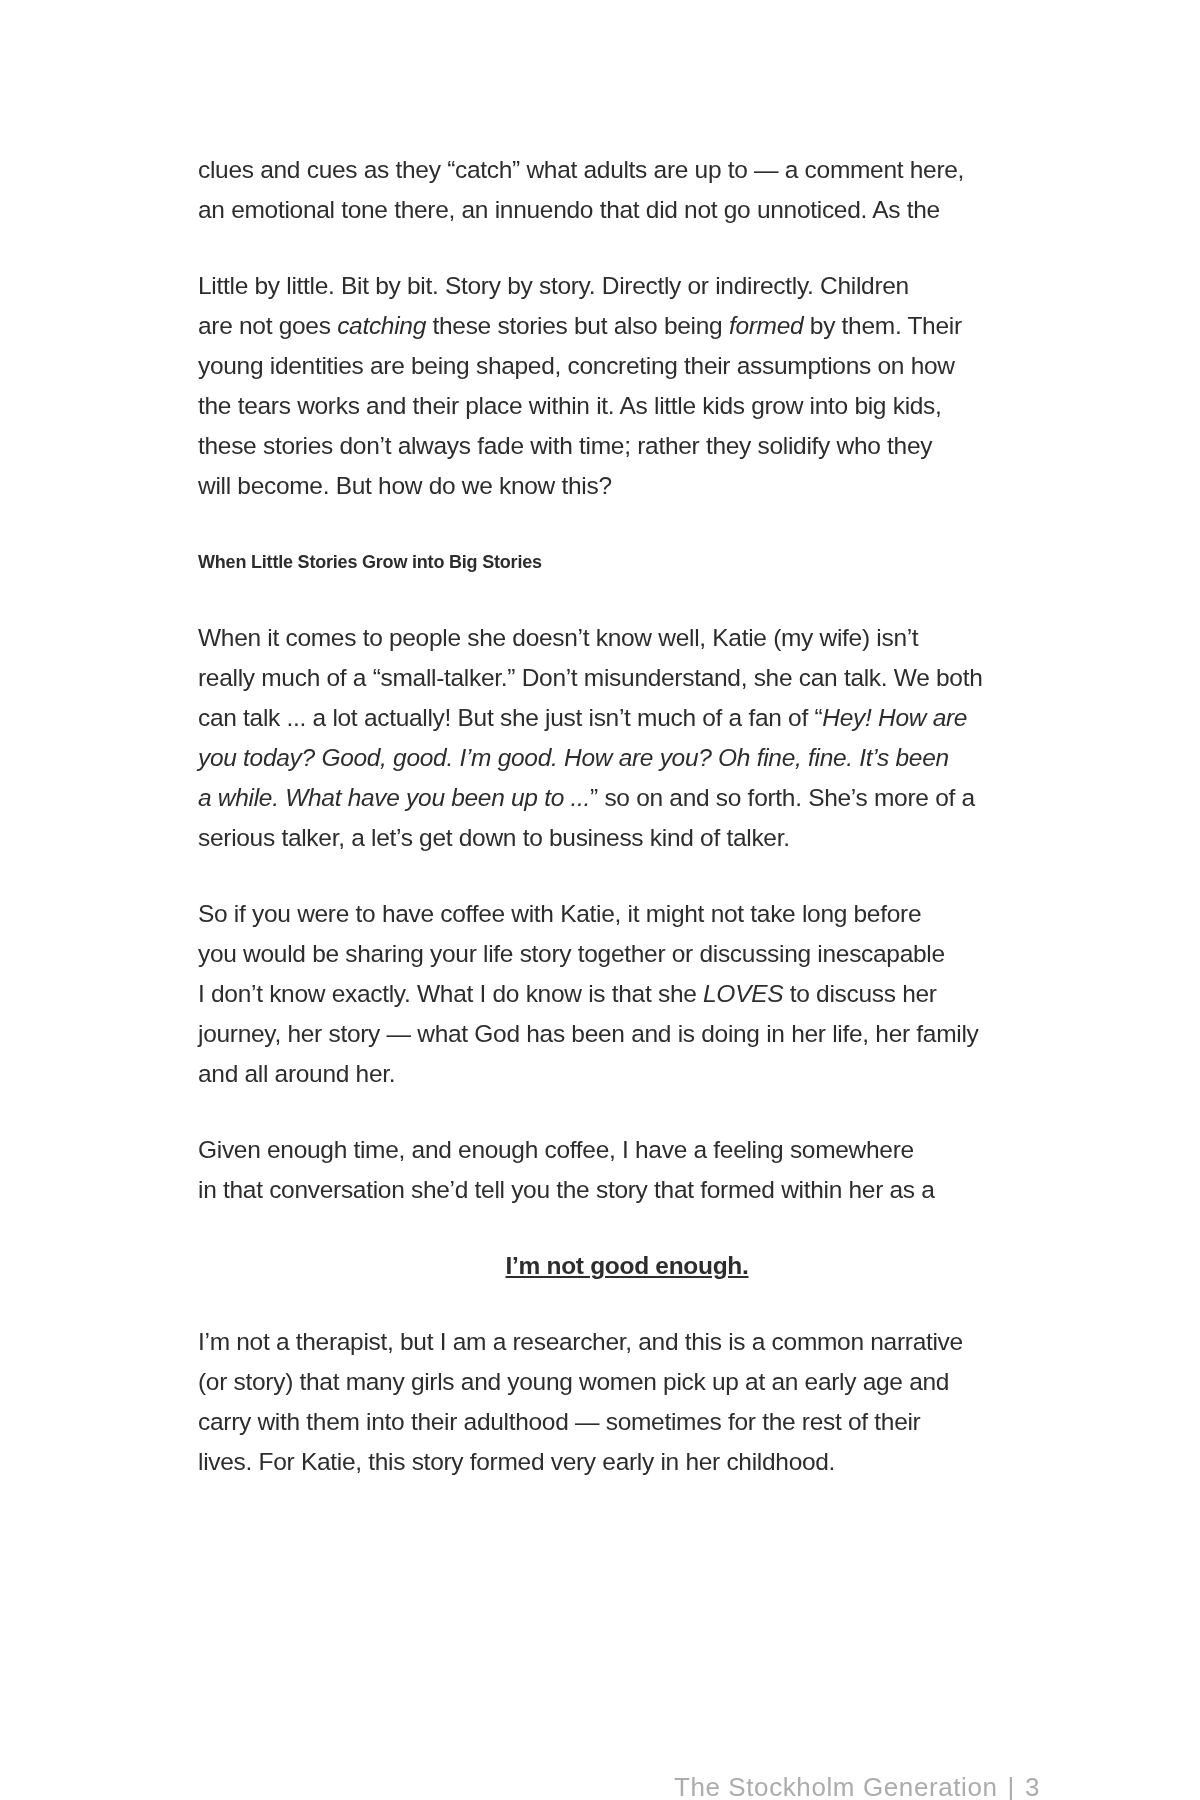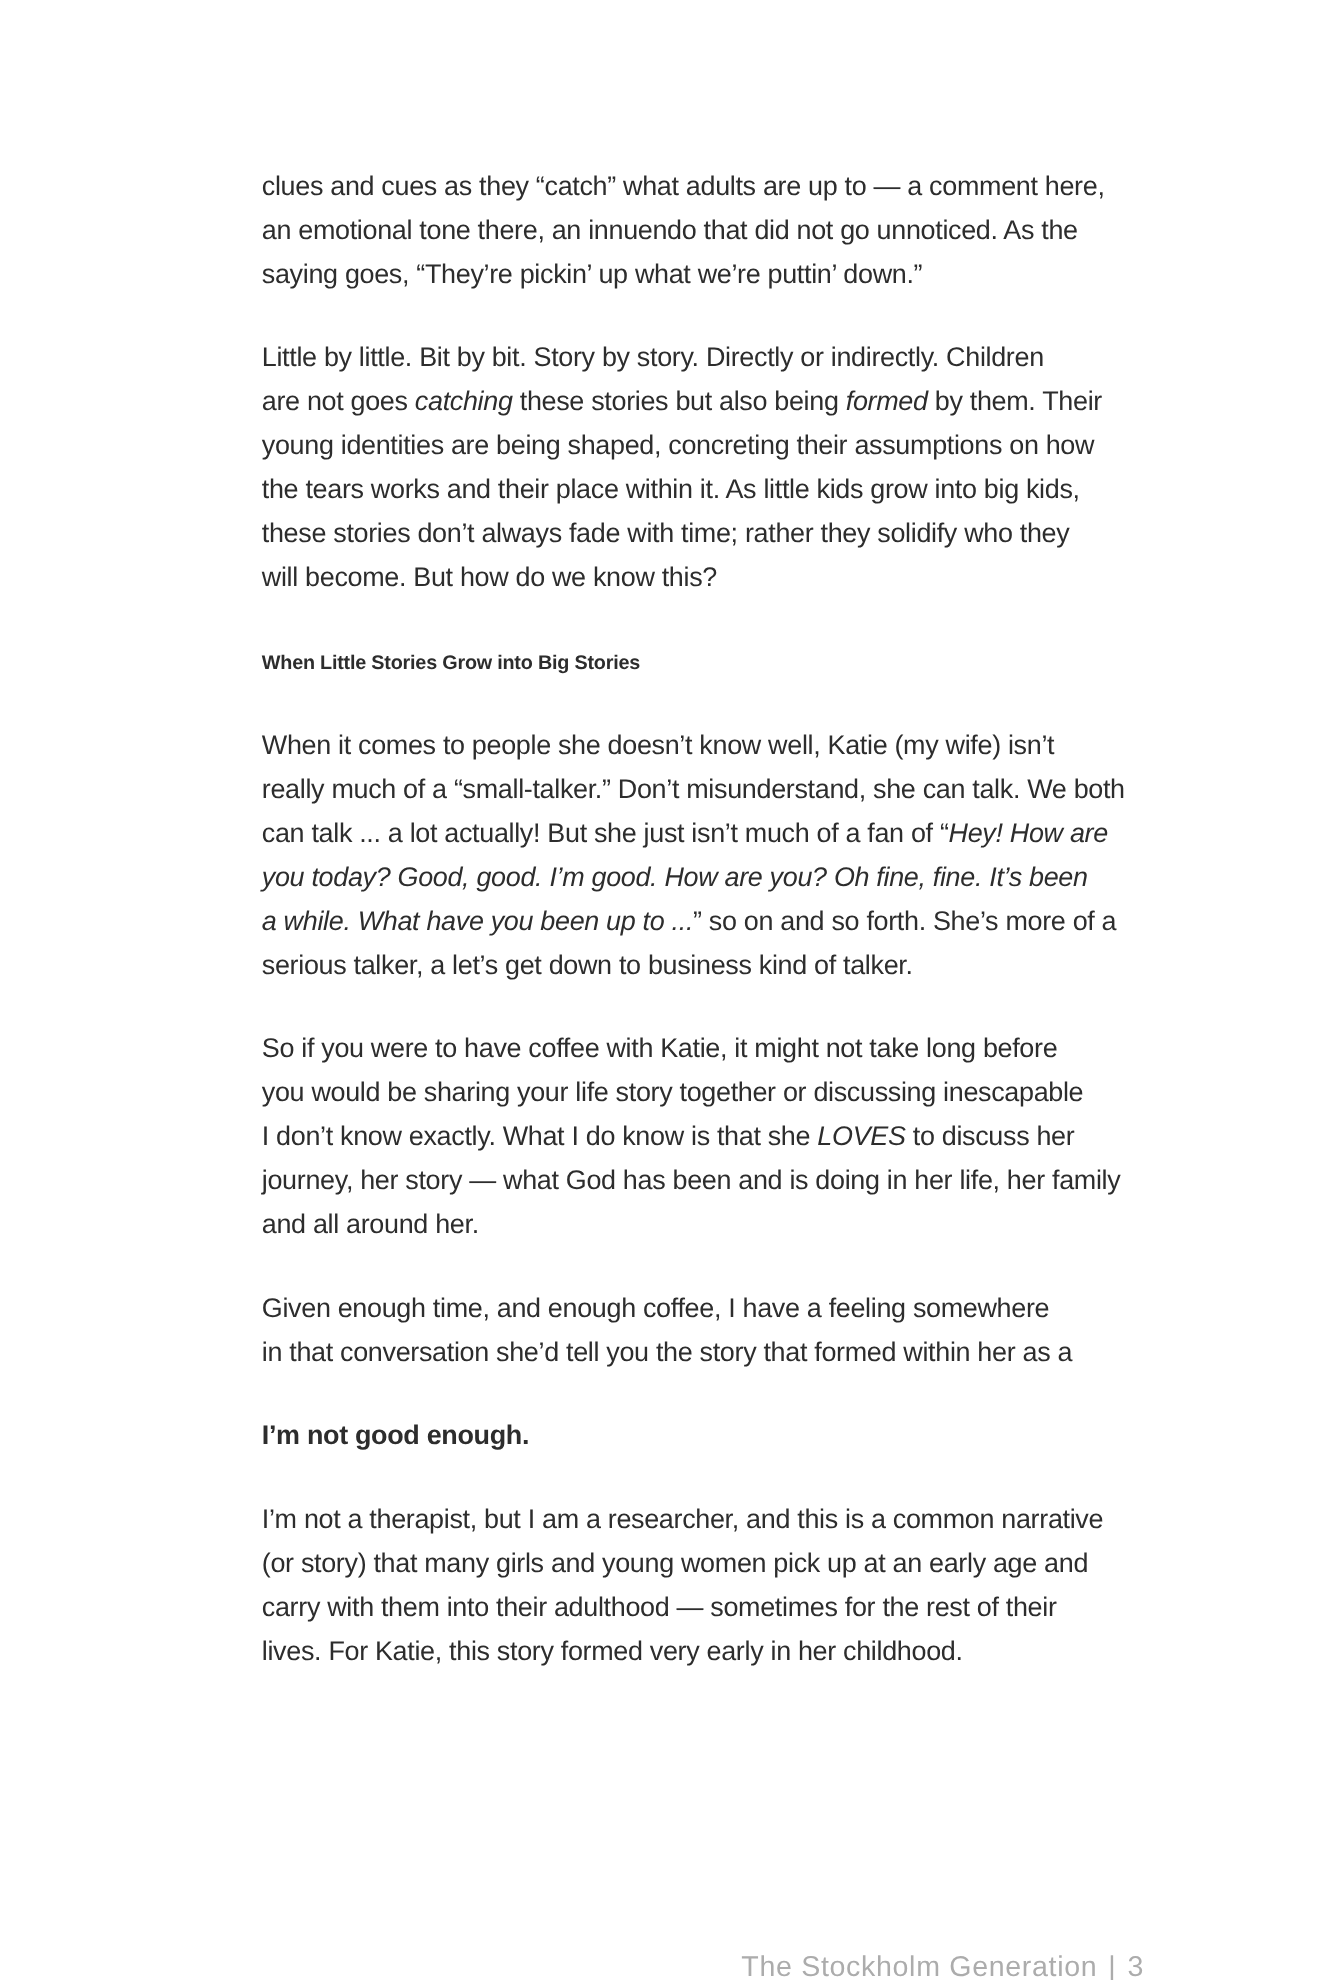--- a/index.html
+++ b/index.html
@@ -18,35 +18,36 @@
   }
   .content {
     position: absolute;
     left: 198px;
     top: 150px;
     width: 858px;
     font-size: 24.5px;
     line-height: 40px;
     letter-spacing: -0.3px;
     font-weight: 400;
-    margin-left: 40px;
   }
   .content p, .content h2 {
     margin: 0 0 36px 0;
   }
   .paragraph { font-weight: 400; }
   .line { display: block; white-space: nowrap; }
   .section-heading {
     font-size: 18px;
     line-height: 40px;
     font-weight: 700;
     letter-spacing: -0.2px;
   }
   .pull-quote {
+    text-align: center;
     font-weight: 700;
+    text-decoration: underline;
   }
   em { }
   .footer {
     position: absolute;
     top: 1772px;
     right: 160px;
     font-size: 26px;
     line-height: 30px;
     color: #acacac;
     letter-spacing: 0.6px;
@@ -57,21 +58,20 @@
 </style>
 </head>
 <body>
 
 <div class="page">
 
   <div class="content">
       <p class="paragraph">
         <span class="line"><span>clues and cues as they “catch” what adults are up to — a comment here,</span></span>
         <span class="line"><span>an emotional tone there, an innuendo that did not go unnoticed. As the</span></span>
-        <span class="line"><span>saying goes, “They’re pickin’ up what we’re puttin’ down.”</span></span>
       </p>
       <p class="paragraph">
         <span class="line"><span>Little by little. Bit by bit. Story by story. Directly or indirectly. Children</span></span>
         <span class="line"><span>are not goes </span><em>catching</em><span> these stories but also being </span><em>formed</em><span> by them. Their</span></span>
         <span class="line"><span>young identities are being shaped, concreting their assumptions on how</span></span>
         <span class="line"><span>the tears works and their place within it. As little kids grow into big kids,</span></span>
         <span class="line"><span>these stories don’t always fade with time; rather they solidify who they</span></span>
         <span class="line"><span>will become. But how do we know this?</span></span>
       </p>
       <h2 class="section-heading">When Little Stories Grow into Big Stories</h2>

